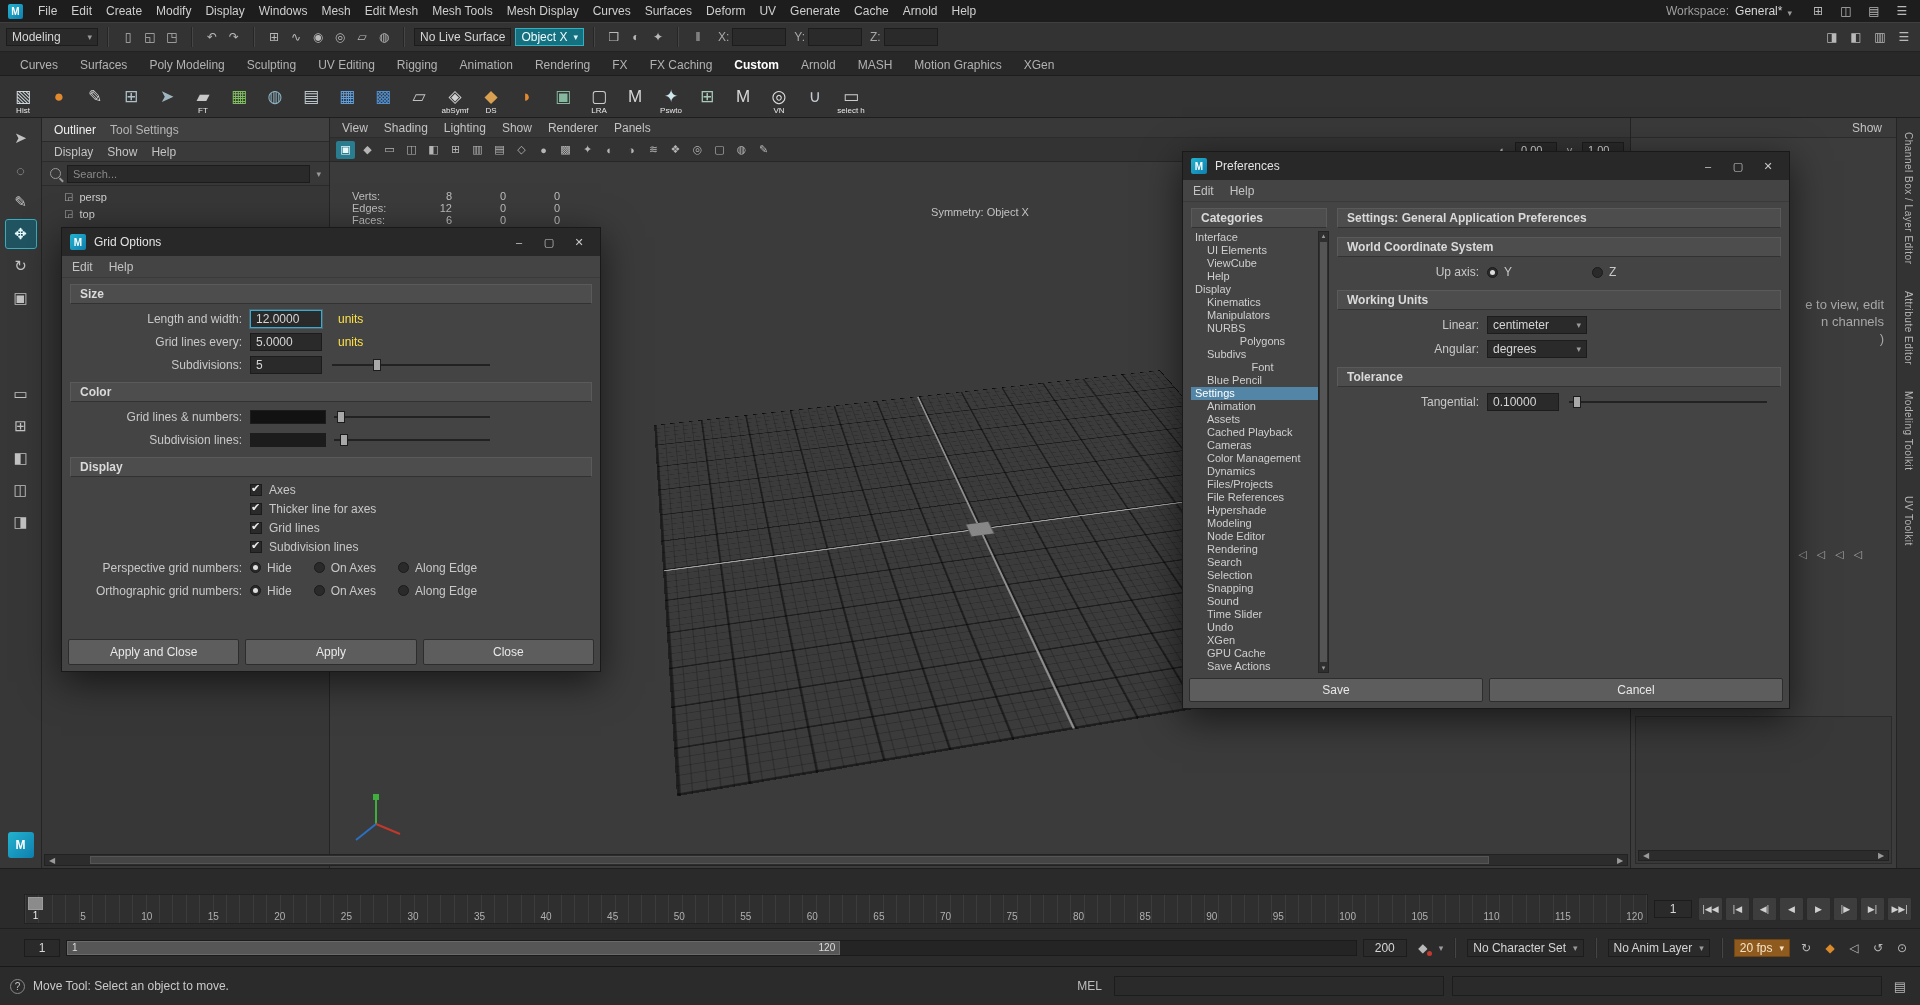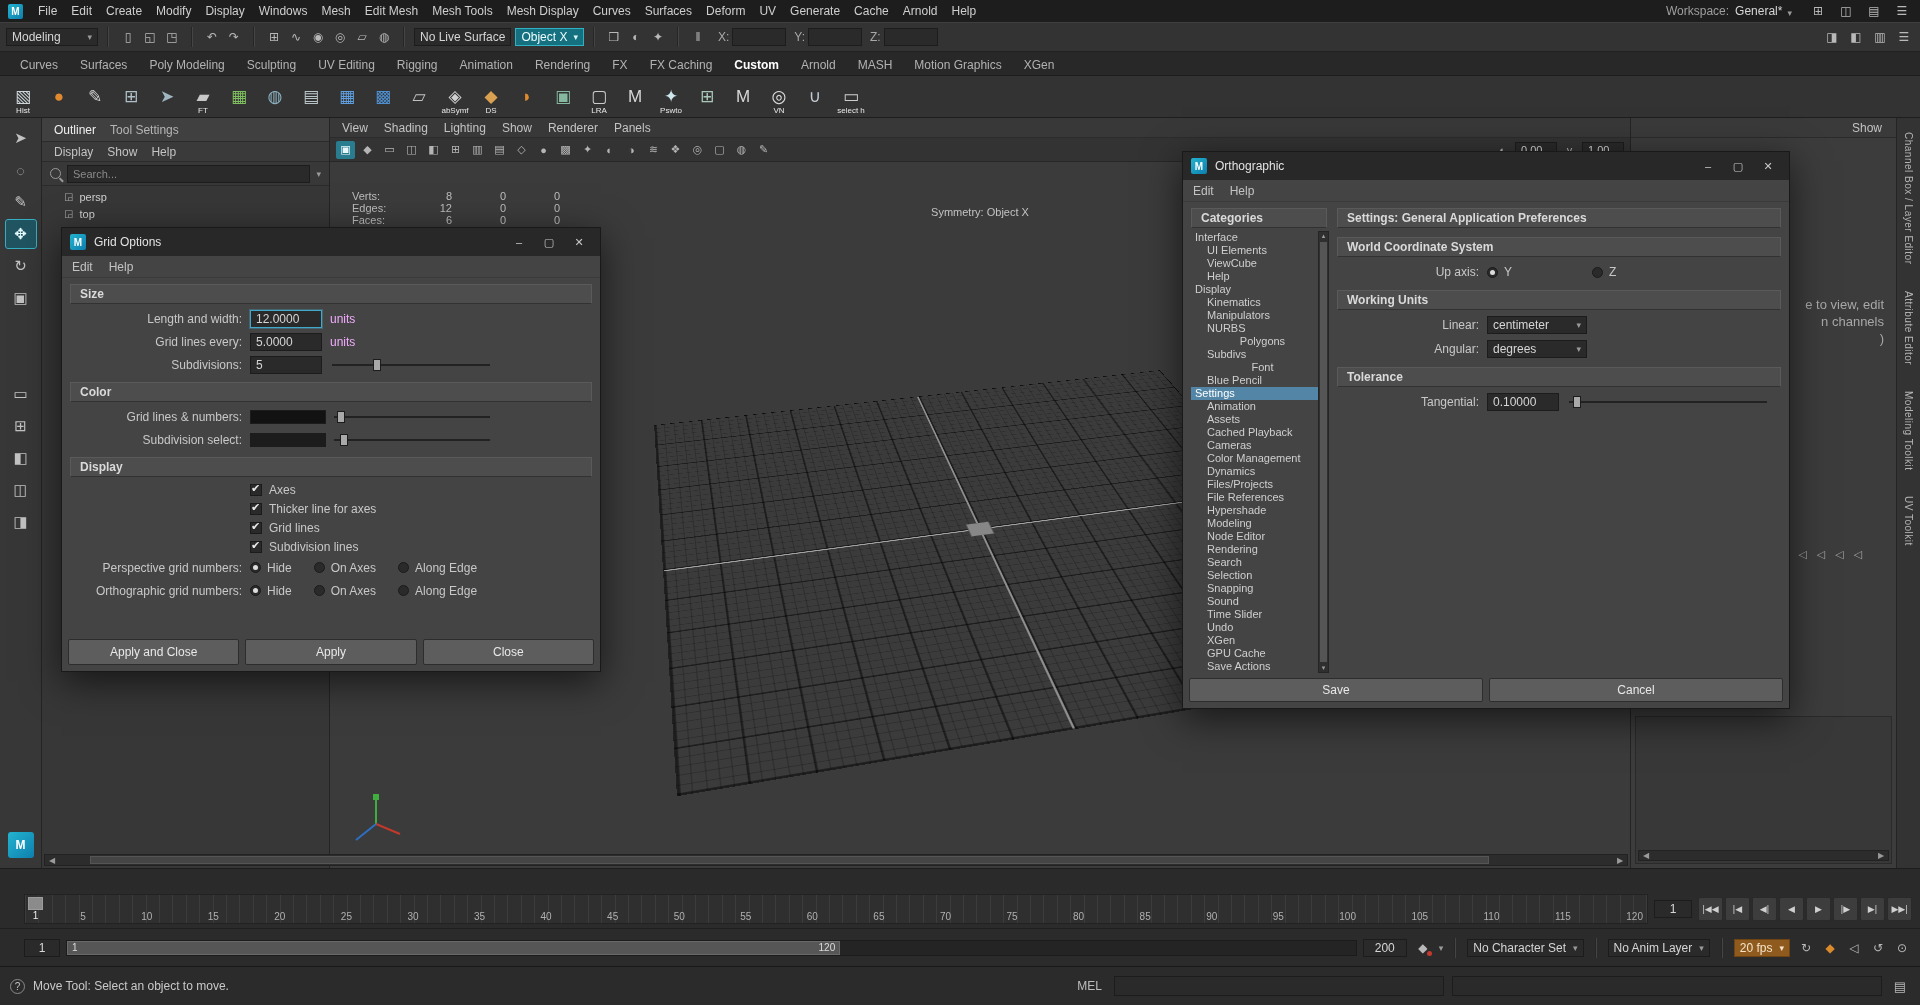--- a/index.html
+++ b/index.html
@@ -164,21 +164,21 @@
   .win-btns{display:flex;gap:4px}
   .win-btn{width:26px;height:20px;display:flex;align-items:center;justify-content:center;color:#c9c9c9;font-size:11px}
   .dlg-menus{height:22px;display:flex;align-items:center;gap:16px;padding:0 10px;background:#444;
     border-bottom: 1px solid #3a3a3a;flex:none}
   .dlg-body{flex:1;overflow:hidden;position:relative}
   .section-bar{background:#4d4d4d;border:1px solid #5a5a5a;border-bottom-color:#323232;margin:6px 8px 3px;
     padding:2px 9px;font-weight:bold;color:#dadada;font-size:12px}
   .form-row{height:23px;display:flex;align-items:center;padding-left:8px}
   .flabel{width:180px;text-align:right;padding-right:8px;color:#c8c8c8;flex:none}
   .flabel.pw{width:150px}
-  .funits{margin-left:8px;color:#f0abfc}
+  .funits{margin-left:16px;color:#fde047}
   .nfield{width:72px}
   .nfield.focus{border:1px solid #43a7c9;box-shadow:0 0 0 1px rgba(67,167,201,.35)}
   .slider{position:relative;height:14px;flex:1;margin-right:110px}
   .slider.pref{margin-right:22px;margin-left:10px}
   .slider::before{content:"";position:absolute;left:0;right:0;top:6px;height:2px;background:#222}
   .handle{position:absolute;top:1px;width:8px;height:12px;background:#a9a9a9;border:1px solid #1c1c1c}
   .swatch{width:76px;height:14px;border:1px solid #1c1c1c;margin-right:8px;flex:none}
   .cbrow{display:flex;align-items:center;gap:7px;height:19px;margin-left:188px}
   .cb{width:12px;height:12px;background:#2a2a2a;border:1px solid #1b1b1b;position:relative;flex:none}
   .cbrow.checked .cb::after{content:"✔";position:absolute;left:0;top:-3px;color:#e9e9e9;font-size:11px}
@@ -742,21 +742,21 @@
 
       <div class="section-bar">Color</div>
       <div class="form-row">
         <span class="flabel">Grid lines &amp; numbers:</span>
         <span class="swatch" style="background:#121212"></span>
         <span class="slider">
             <span class="handle" style="left:2%"></span>
           </span>
       </div>
       <div class="form-row">
-        <span class="flabel">Subdivision select:</span>
+        <span class="flabel">Subdivision lines:</span>
         <span class="swatch" style="background:#1c1c1c"></span>
         <span class="slider">
             <span class="handle" style="left:4%"></span>
           </span>
       </div>
 
       <div class="section-bar">Display</div>
       <div>
 
       <label class="cbrow checked">
@@ -816,21 +816,21 @@
     <div class="dlg-buttons">
       <span class="btn">Apply and Close</span>
       <span class="btn">Apply</span>
       <span class="btn">Close</span>
     </div>
   </div>
 
   <div class="dlg pref-dlg">
     <div class="dlg-title">
       <span class="dlg-icon">M</span>
-      <span class="dlg-title-text">Orthographic</span>
+      <span class="dlg-title-text">Preferences</span>
       <span class="win-btns">
         <span class="win-btn">–</span>
         <span class="win-btn">▢</span>
         <span class="win-btn">✕</span>
       </span>
     </div>
     <div class="dlg-menus">
 
     <span class="pm-item">Edit</span>
         <span class="pm-item">Help</span>

